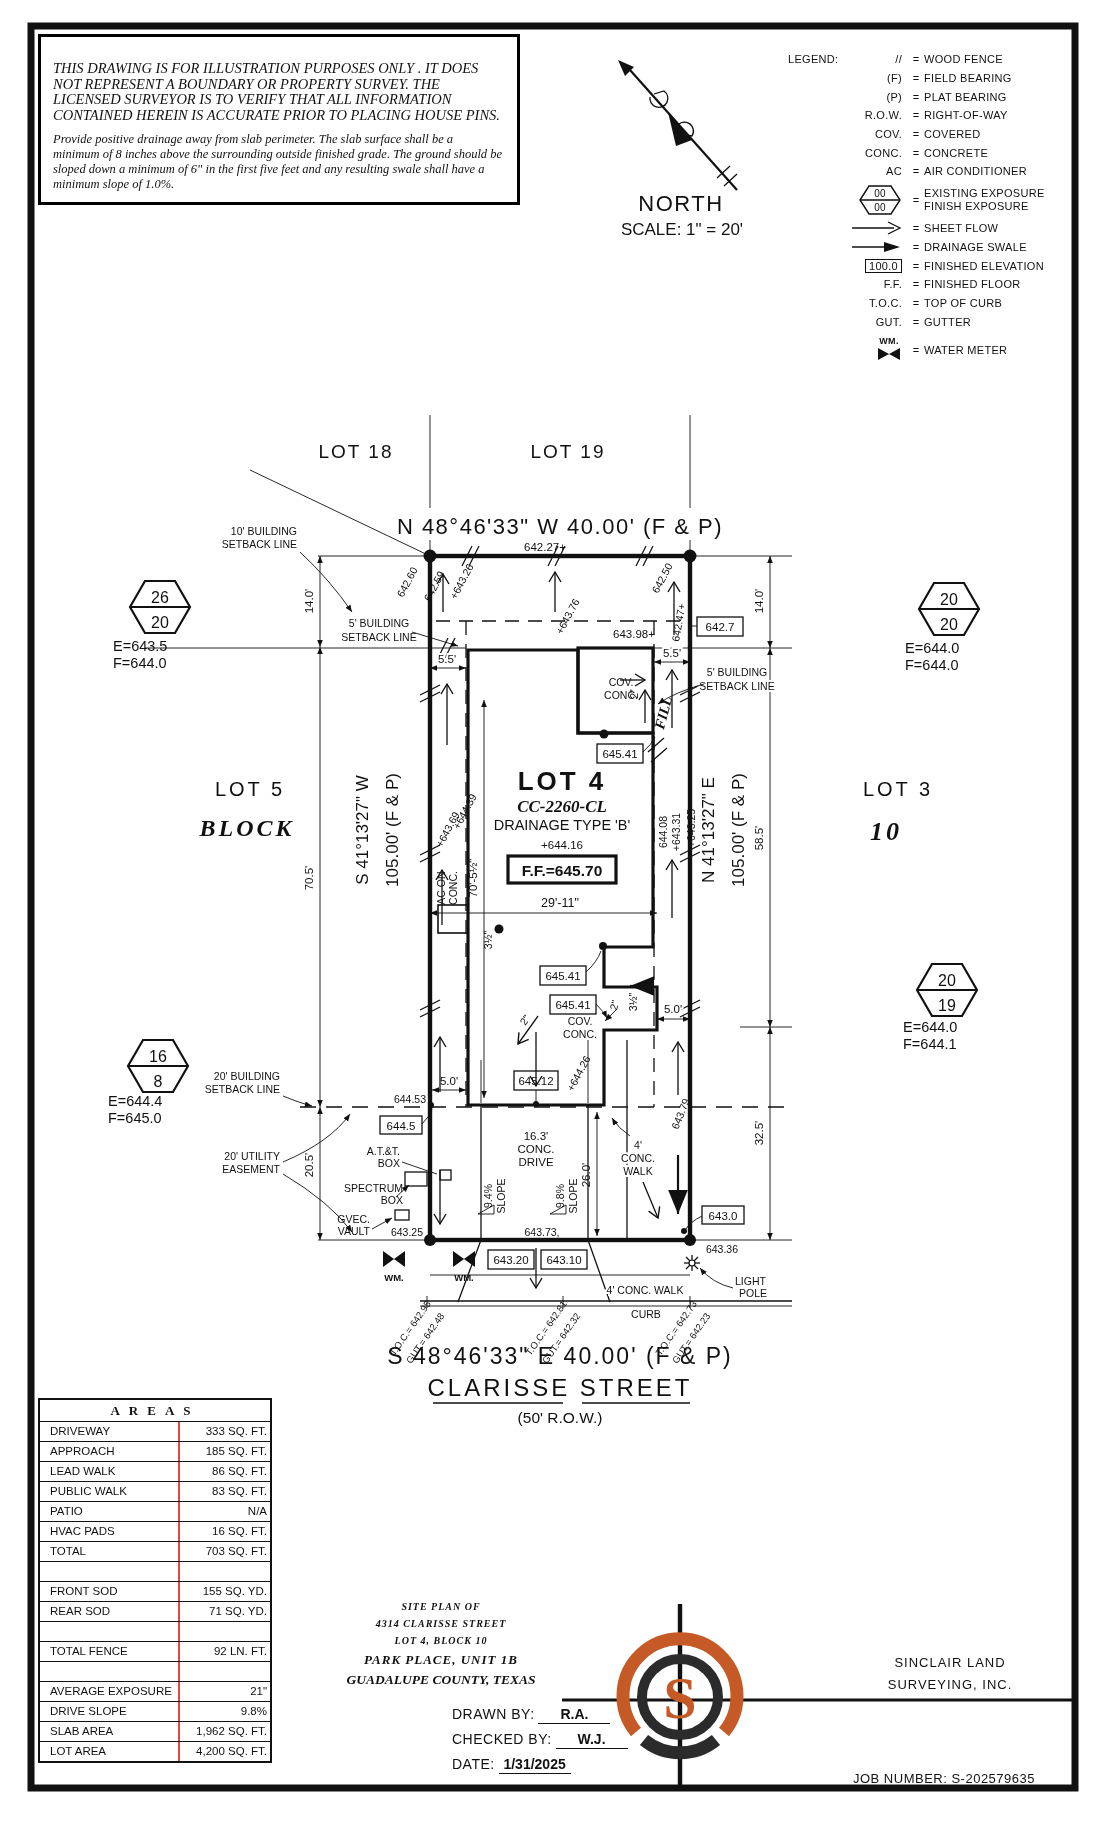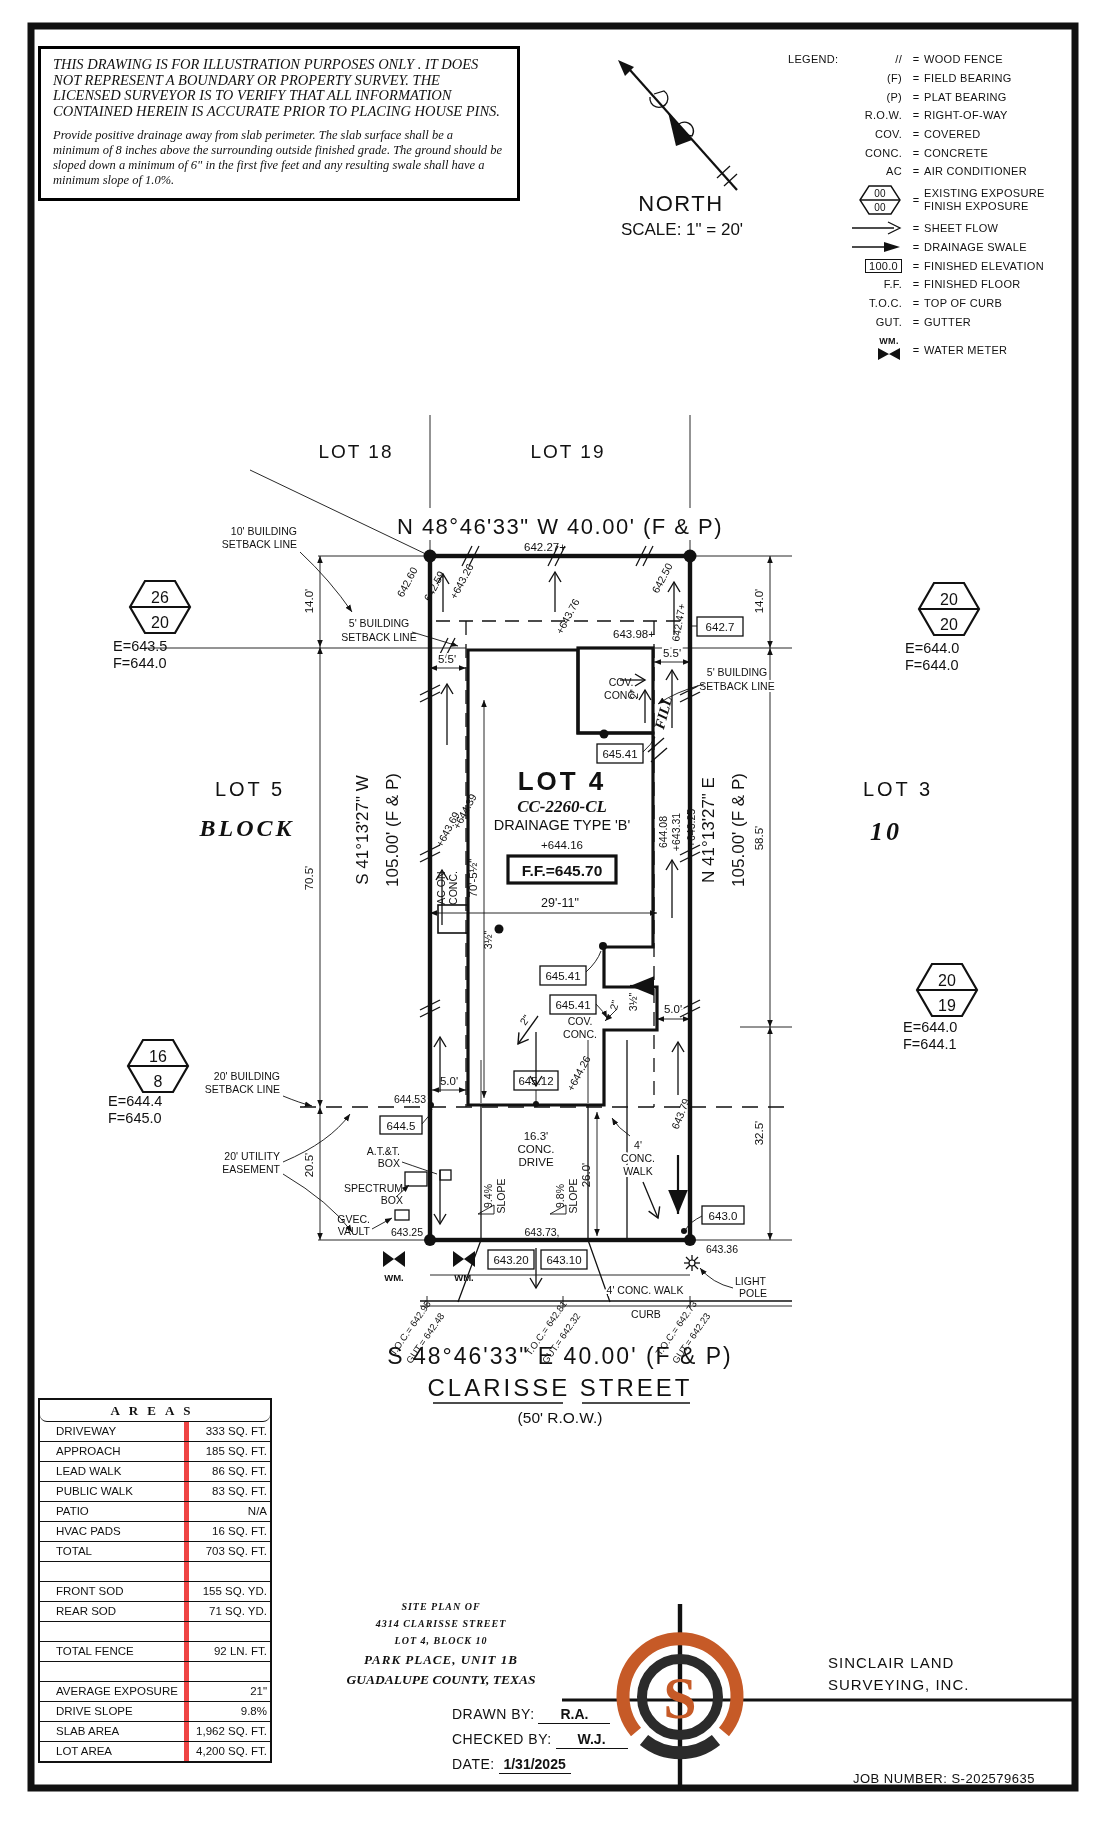--- a/index.html
+++ b/index.html
@@ -16,56 +16,56 @@
   .s12{font-size:12.5px;} .s14{font-size:14.5px;} .s15{font-size:15.5px;}
   .s16{font-size:16px;} .s17{font-size:17px;} .s19{font-size:19px;letter-spacing:2px;}
   .s20{font-size:20px;letter-spacing:3px;} .s22{font-size:22px;letter-spacing:1.5px;}
   .s23{font-size:23px;letter-spacing:2px;} .s24{font-size:24px;letter-spacing:3px;} .s26{font-size:26px;letter-spacing:3px;}
   .ln{stroke:#111;fill:none;stroke-width:0.9px;}
   .w12{stroke-width:1.3px;} .w16{stroke-width:1.6px;} .w2{stroke-width:2.2px;}
   .w3{stroke-width:3.2px;} .w4{stroke-width:4.4px;} .w7{stroke-width:7px;}
   .dsh{stroke-dasharray:14,9;} .dsh2{stroke-dasharray:16,10;}
   .blk{fill:#111;stroke:none;}
   
-  .disc{left:38px;top:34px;width:482px;border:3px solid #000;padding:8px 10px 10px 12px;box-sizing:border-box;margin-top:12px;}
+  .disc{left:38px;top:34px;width:482px;border:3px solid #000;padding:24px 10px 10px 12px;box-sizing:border-box;}
   .disc .p1{font-family:"Liberation Serif",serif;font-style:italic;font-size:14.5px;line-height:15.5px;}
   .disc .p2{font-family:"Liberation Serif",serif;font-style:italic;font-size:12.5px;line-height:15px;margin-top:9px;}
   .disc .nt{font-family:"Liberation Serif",serif;font-style:italic;font-weight:bold;font-size:12.5px;line-height:13.5px;margin-top:10px;}
   .disc .nt div{text-decoration:underline;}
   
   .legend{left:788px;top:50px;width:300px;font-size:11px;letter-spacing:0.3px;}
   .lg-row{display:flex;align-items:center;height:18.7px;}
   .lg-pre{width:48px;text-align:left;}
   .lg-sym{width:66px;text-align:right;padding-right:6px;}
   .lg-eq{width:16px;text-align:center;}
   .lg-desc{flex:1;text-align:left;white-space:nowrap;}
   .lg-tall{height:38px;}
   .lg-box{border:1.2px solid #111;padding:0 3px;}
   .lg-two{line-height:13px;}
   
   .areas{left:38px;top:1398px;width:234px;border:2px solid #111;box-sizing:border-box;font-size:11.5px;}
   .ar-head{height:21px;border-bottom:1.5px solid #111;text-align:center;
-           font-family:"Liberation Serif",serif;font-weight:bold;font-size:13px;letter-spacing:9px;line-height:21px;border-radius:7px;}
+           font-family:"Liberation Serif",serif;font-weight:bold;font-size:13px;letter-spacing:9px;line-height:21px;}
   .ar-row{display:flex;height:19px;border-bottom:1px solid #111;line-height:18px;}
   .ar-row:last-child{border-bottom:none;}
-  .ar-l{width:128px;padding-left:16px;border-right:5px solid #ef4444;white-space:nowrap;overflow:hidden;}
+  .ar-l{width:128px;padding-left:10px;border-right:2px solid #ef4444;white-space:nowrap;overflow:hidden;}
   .ar-v{flex:1;text-align:right;padding-right:3px;white-space:nowrap;}
   
   .tblock{left:318px;top:1598px;width:246px;text-align:center;
           font-family:"Liberation Serif",serif;font-style:italic;font-weight:bold;}
   .tb1{font-size:10px;line-height:17px;letter-spacing:1px;}
   .tb4{font-size:13px;line-height:22px;letter-spacing:1px;}
   .tb5{font-size:13.5px;line-height:18px;}
   .drawn{left:452px;top:1706px;width:190px;font-size:14px;}
   .dr-row{margin-bottom:7px;white-space:nowrap;}
   .dr-lab{letter-spacing:0.5px;}
   .dr-val{display:inline-block;min-width:64px;text-align:center;border-bottom:1.6px solid #111;
           font-weight:bold;padding:0 4px 1px 4px;}
   
-  .surv-name{left:828px;top:1652px;width:244px;text-align:left;font-size:15px;letter-spacing:1px;line-height:22px;}
+  .surv-name{left:828px;top:1652px;width:244px;text-align:center;font-size:13px;letter-spacing:1px;line-height:22px;}
   .surv-addr{left:828px;top:1703px;width:244px;text-align:center;font-size:12.5px;line-height:15px;}
   .surv-job{left:791px;top:1771px;width:244px;text-align:right;font-size:13px;letter-spacing:0.5px;}
 </style>
 </head>
 <body>
 
 <div id="page">
 
   <svg class="abs" style="left:0;top:0" width="1105" height="1821" viewBox="0 0 1105 1821">
     <defs>

